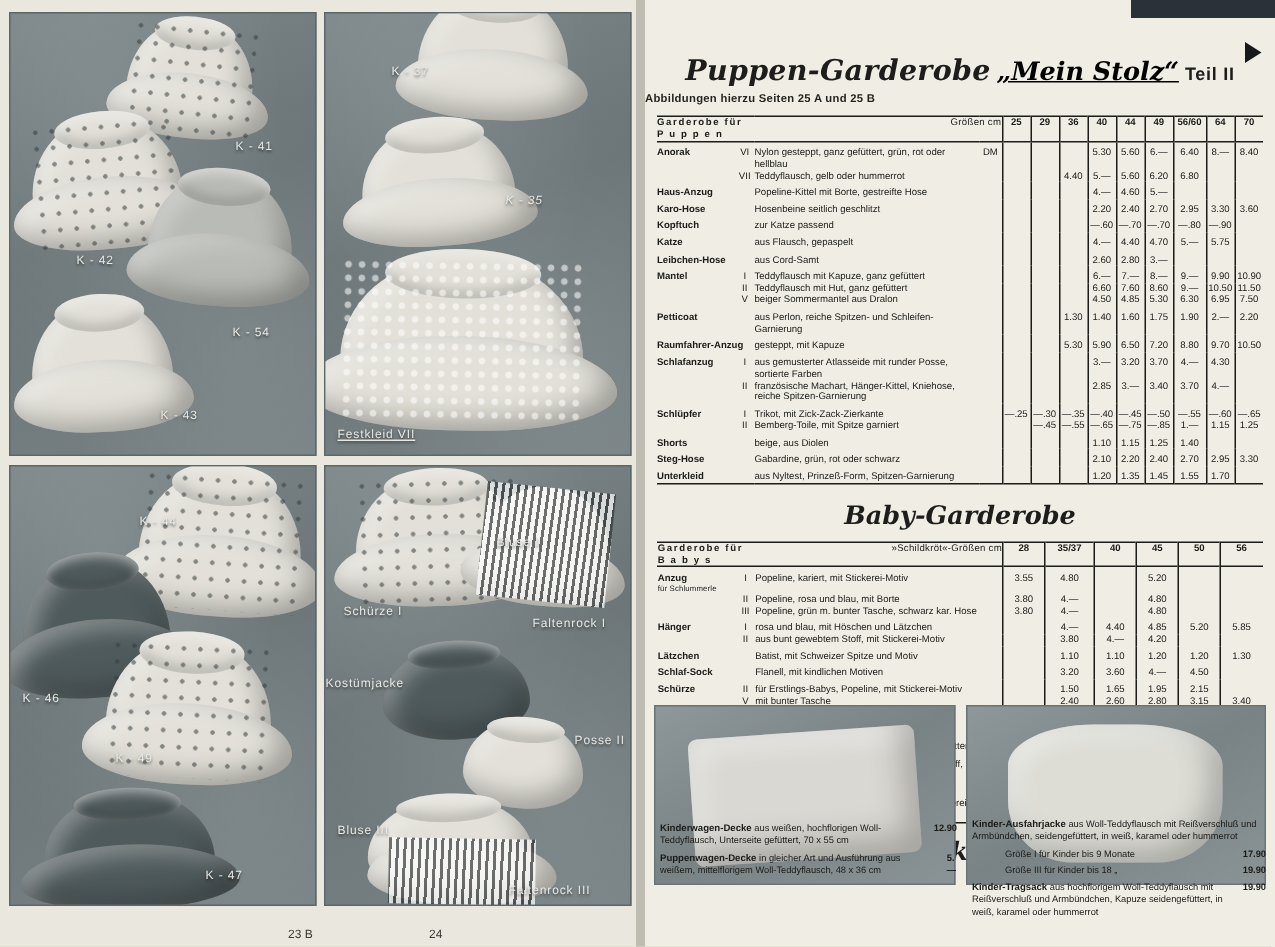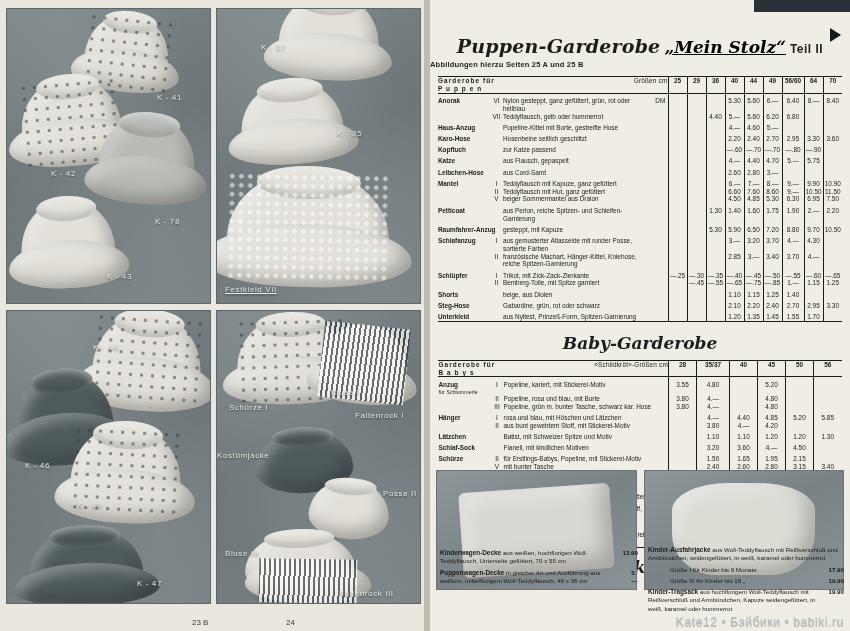--- a/index.html
+++ b/index.html
@@ -170,21 +170,21 @@
           <div class="col"></div>
           <div class="dots"></div>
       </div>
       <div class="cap" style="left:44px;top:160px;">K - 42</div>
 
       <div class="gm md" style="left:92px;top:108px;width:96px;height:84px;transform:rotate(4deg);">
         <div class="bod"></div>
           <div class="sk"></div>
           <div class="col"></div>
       </div>
-      <div class="cap" style="left:148px;top:208px;">K - 78</div>
+      <div class="cap" style="left:148px;top:208px;">K - 54</div>
 
       <div class="gm lt" style="left:14px;top:192px;width:94px;height:84px;transform:rotate(-3deg);">
         <div class="bod"></div>
           <div class="sk"></div>
           <div class="col"></div>
       </div>
       <div class="cap" style="left:100px;top:263px;">K - 43</div>
     </div>
 
     <div class="photo p2">
@@ -220,21 +220,21 @@
           <div class="col"></div>
           <div class="dots"></div>
       </div>
       <div class="cap" style="left:86px;top:32px;">K - 44</div>
 
       <div class="gm dk" style="left:8px;top:62px;width:98px;height:88px;transform:rotate(-4deg);">
         <div class="bod"></div>
           <div class="sk"></div>
           <div class="col"></div>
       </div>
-      <div class="cap" style="left:18px;top:150px;">K - 46</div>
+      <div class="cap" style="left:8px;top:150px;">K - 46</div>
 
       <div class="gm lt" style="left:64px;top:116px;width:110px;height:92px;transform:rotate(3deg);">
         <div class="bod"></div>
           <div class="sk"></div>
           <div class="col"></div>
           <div class="dots"></div>
       </div>
       <div class="cap" style="left:70px;top:190px;">K - 49</div>
 
       <div class="gm dk" style="left:22px;top:218px;width:114px;height:74px;transform:rotate(-2deg);">
@@ -256,21 +256,21 @@
       </div>
       <div class="cap" style="left:12px;top:92px;">Schürze I</div>
 
       <div class="gm lt" style="left:104px;top:14px;width:86px;height:76px;transform:rotate(6deg);">
         <div class="bod"></div>
           <div class="sk"></div>
           <div class="stripes"></div>
       </div>
       <div class="cap" style="left:138px;top:100px;">Faltenrock I</div>
 
-      <div class="cap" style="left:114px;top:46px;margin-top:31px;">Bluse I</div>
+      <div class="cap" style="left:114px;top:46px;">Bluse I</div>
 
       <div class="gm dk" style="left:38px;top:120px;width:98px;height:62px;transform:rotate(-3deg);">
         <div class="bod"></div>
           <div class="col"></div>
       </div>
       <div class="cap" style="left:0px;top:140px;">Kostümjacke</div>
 
       <div class="gm lt" style="left:92px;top:170px;width:80px;height:58px;transform:rotate(4deg);">
         <div class="bod"></div>
           <div class="col"></div>
@@ -864,15 +864,14 @@
         <div class="cap-line" style="margin-bottom: 3px;">
           <div class="cap-ind">Größe III  für Kinder bis 18      „</div>
           <div class="price">19.90</div>
         </div>
         <div class="cap-line" style="margin-bottom: 3px;">
           <div><b>Kinder-Tragsack </b>aus hochflorigem Woll-Teddyflausch mit Reißverschluß und Armbündchen, Kapuze seidengefüttert, in weiß, karamel oder hummerrot</div>
           <div class="price">19.90</div>
         </div>
       </div>
 
-    <div class="watermark">Kate12 • Бэйбики • babiki.ru</div>
   </div>
 </div>
 
 </body></html>

